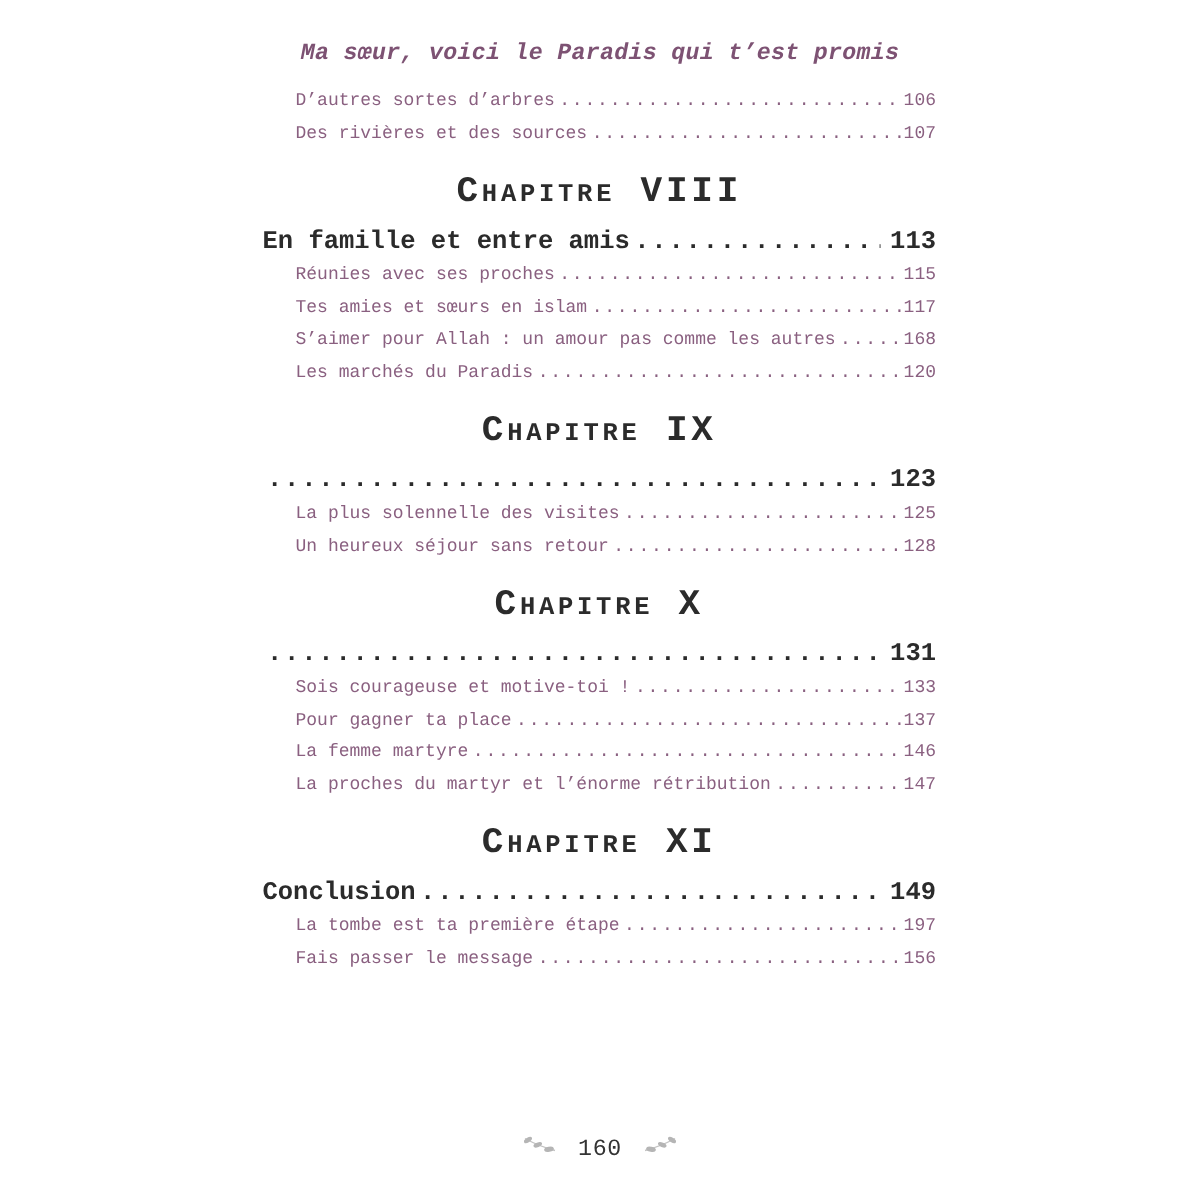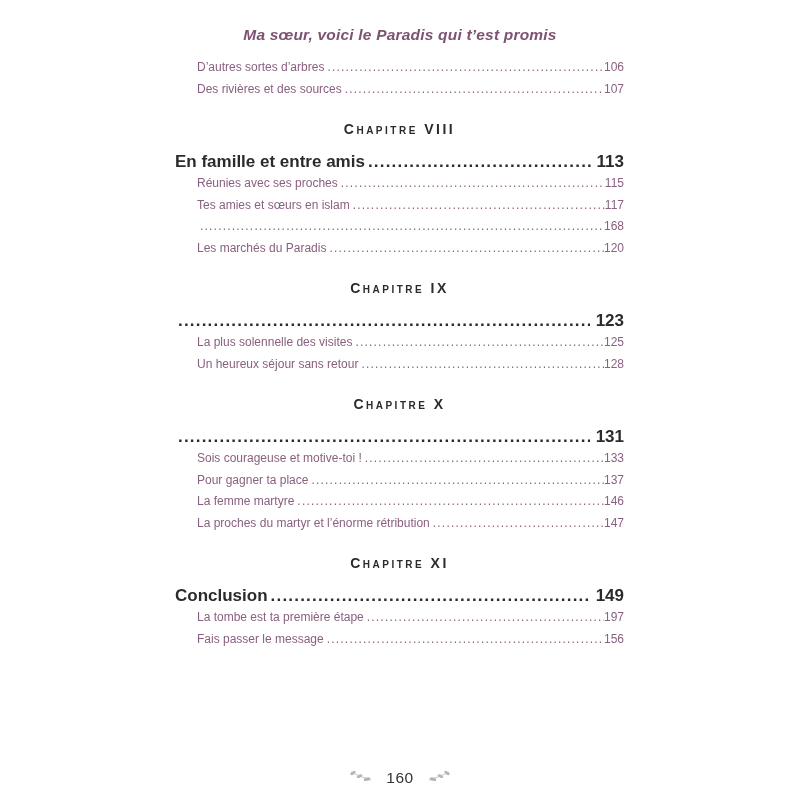--- a/index.html
+++ b/index.html
@@ -9,21 +9,21 @@
     --ornament-gray: #b5b5b5;
     --page-bg: #ffffff;
   }
   * { margin: 0; padding: 0; box-sizing: border-box; }
   html, body { background: #ffffff; }
   .page {
     position: relative;
     width: 800px;
     height: 800px;
     background: var(--page-bg);
-    font-family: Liberation Sans, sans-serif;
+    font-family: Liberation Mono, monospace;
     overflow: hidden;
   }
   .running-header {
     position: absolute;
     top: 26px;
     left: 0;
     width: 100%;
     text-align: center;
     font-style: italic;
     font-weight: bold;
@@ -34,21 +34,21 @@
   .toc {
     position: absolute;
     top: 57px;
     left: 175px;
     width: 449px;
   }
   .chapter {
     text-align: center;
     font-variant: small-caps;
     font-weight: bold;
-    font-size: 14px;
+    font-size: 24px;
     letter-spacing: 2.5px;
     line-height: 26px;
     color: var(--text-dark);
     margin: 16px 0 8px 0;
   }
   .row {
     display: flex;
     align-items: baseline;
     white-space: nowrap;
   }
@@ -79,21 +79,20 @@
   .row.main .pnum { padding-left: 6px; }
   .footer {
     position: absolute;
     top: 757px;
     left: 0;
     width: 100%;
     display: flex;
     justify-content: center;
     align-items: center;
     gap: 13px;
-    margin-top: 12px;
   }
   .footer .pagenum {
     font-size: 15.5px;
     color: #333333;
     letter-spacing: 0.5px;
   }
   .ornament { display: inline-block; }
 </style>
 </head>
 <body>
@@ -123,20 +122,21 @@
         <span class="label">Réunies avec ses proches</span>
         <span class="dots" aria-hidden="true">......................................................................................................................................................</span>
         <span class="pnum">115</span>
       </div>
       <div class="row sub">
         <span class="label">Tes amies et sœurs en islam</span>
         <span class="dots" aria-hidden="true">......................................................................................................................................................</span>
         <span class="pnum">117</span>
       </div>
       <div class="row sub">
+        <span class="label">S’aimer pour Allah : un amour pas comme les autres</span>
         <span class="dots" aria-hidden="true">......................................................................................................................................................</span>
         <span class="pnum">168</span>
       </div>
       <div class="row sub">
         <span class="label">Les marchés du Paradis</span>
         <span class="dots" aria-hidden="true">......................................................................................................................................................</span>
         <span class="pnum">120</span>
       </div>
       <div class="chapter">Chapitre IX</div>
       <div class="row main">

